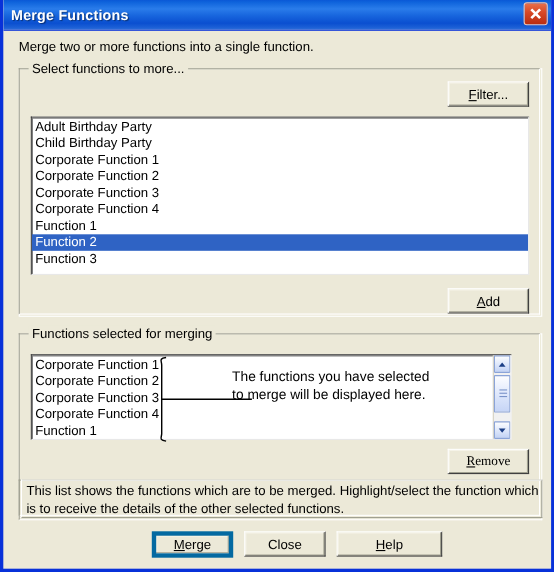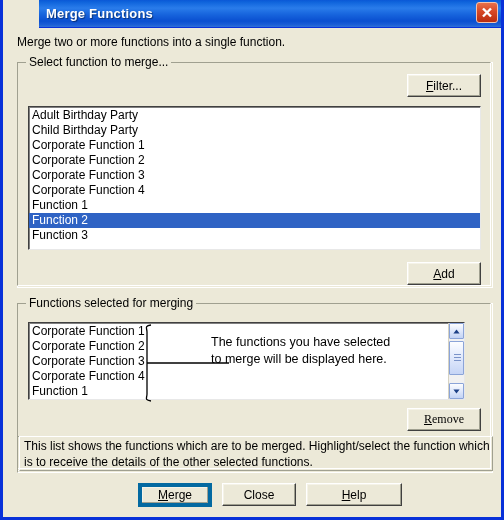--- a/index.html
+++ b/index.html
@@ -15,21 +15,20 @@
   
   #dialog {
     position: relative;
     width: 504px;
     height: 520px;
     box-sizing: border-box;
     background: #ece9d8;
     border: 3px solid #0831d9;
     border-top: none;
     overflow: hidden;
-    padding-left: 36px;
   }
 
   
   #titlebar {
     position: relative;
     height: 27px;
     background: linear-gradient(to bottom,
         #0a58d6 0%, #0f64dc 8%, #2a7cea 30%,
         #1866de 52%, #0a4fd0 78%, #1b5fd6 92%, #2f6fd8 100%);
     border-bottom: 1px solid #0831d9;
@@ -253,21 +252,21 @@
       <svg width="14" height="13" viewBox="0 0 14 13">
         <path d="M3 2.5 L11 10.5 M11 2.5 L3 10.5" stroke="#ffffff" stroke-width="2.4" stroke-linecap="butt"></path>
       </svg>
     </div>
   </div>
 
   <div class="intro">Merge two or more functions into a single function.</div>
 
   <div class="groupbox" id="group1">
     <div class="gb-inner"></div>
-    <div class="gb-label">Select function to merge...</div>
+    <div class="gb-label">Select functions to more...</div>
   </div>
 
   <div class="btn" id="btn-filter">
     <span><u>F</u>ilter...</span>
   </div>
 
   <div class="listbox" id="list1">
     <div class="lb-items" id="list1-items">
         <div class="lb-item">Adult Birthday Party</div>
         <div class="lb-item">Child Birthday Party</div>

